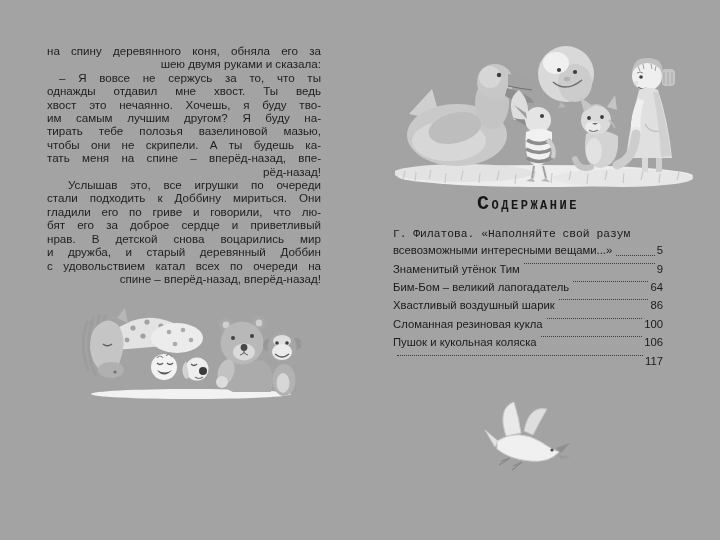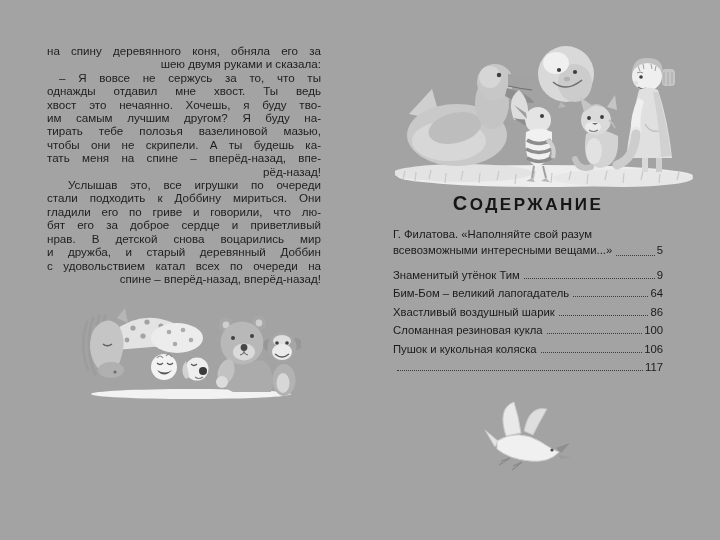--- a/index.html
+++ b/index.html
@@ -15,27 +15,27 @@
   .tl.l{text-align:right;}
   .tl.in1{padding-left:12px;}
   .tl.in2{padding-left:21px;}
   
   .illus{position:absolute;}
   .toys-illus{left:73px;top:306px;width:228px;height:96px;}
   .scene-illus{left:395px;top:28px;width:300px;height:162px;}
   .bird-illus{left:468px;top:400px;width:115px;height:78px;}
   
   .toc-heading{position:absolute;left:393px;top:192px;width:270px;text-align:center;
-               font-family:Liberation Sans, sans-serif;font-weight:bold;font-size:17px;
+               font-family:Liberation Mono, monospace;font-weight:bold;font-size:12px;
                letter-spacing:2.5px;text-transform:uppercase;color:#161616;}
   .toc-heading::first-letter{font-size:20px;}
   .toc{position:absolute;left:393px;top:227px;width:270px;font-size:11.3px;color:#1b1b1b;}
-  .toc-entry{display:flex;align-items:flex-end;height:18.4px;}
+  .toc-entry{display:flex;align-items:flex-start;height:18.4px;}
   .toc-entry-multi{margin-bottom:4.5px;}
-  .toc-entry-multi .l1{line-height:15.6px;}
+  .toc-entry-multi .l1{line-height:15.6px;font-family:Liberation Mono, monospace;}
   .toc-entry-multi .l2{display:flex;align-items:flex-end;line-height:15.6px;}
   .leader{flex:1 1 auto;border-bottom:1.6px dotted #3c3c3c;margin:0 2px 2px 4px;min-width:12px;}
   .toc-num{flex:0 0 auto;}
 </style>
 </head>
 <body>
 
 <div class="spread">
 
   <div class="left-text">

